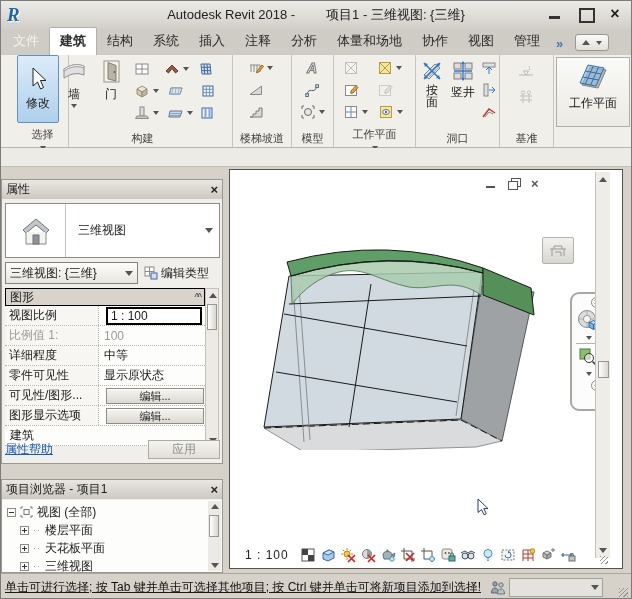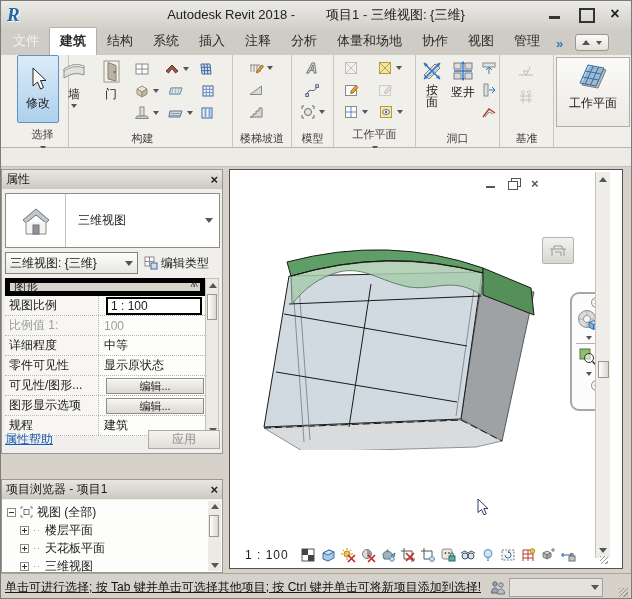--- a/index.html
+++ b/index.html
@@ -48,32 +48,32 @@
   .wp-panel { position:absolute; left:2px; top:2px; width:74px; height:70px; border:1px solid #b0ada6;
     background:linear-gradient(#fafaf8,#eceae4); display:flex; flex-direction:column; align-items:center; }
 
   
   .optionsbar { position:absolute; left:0; top:147px; width:100%; height:19px; background:#edebe5; border-bottom:1px solid #c2bfb8; }
 
   
   .panel { position:absolute; left:0; width:222px; background:#f0efeb; border:1px solid #9a978f; }
   .phead { height:19px; background:linear-gradient(#e9e7e2,#cdc9c1); display:flex; align-items:center; padding:0 4px; font-size:12px; }
   .phead .x { margin-left:auto; font-weight:bold; font-size:13px; color:#222; }
-  .props { top:168px; height:285px; }
+  .props { top:178px; height:285px; }
   .typesel { position:absolute; left:3px; top:23px; width:215px; height:55px; background:#fff; border:1px solid #8f8c85; display:flex; align-items:center; }
   .typesel .iconbox { width:60px; height:100%; border-right:1px solid #c5c2bb; display:flex; align-items:center; justify-content:center; }
   .typesel .tname { margin-left:12px; font-size:12px; }
   .typesel .dd { margin-left:auto; margin-right:6px; }
   .instrow { position:absolute; left:3px; top:82px; width:215px; height:22px; display:flex; gap:4px; }
   .combo { width:133px; height:22px; border:1px solid #85827b; background:linear-gradient(#fdfdfc,#e8e6e0);
     display:flex; align-items:center; padding:0 4px; font-size:12px; }
   .combo .trd { margin-left:auto; }
   .edittype { display:flex; align-items:center; gap:3px; font-size:12px; padding:0 2px; }
   .ptable { position:absolute; left:3px; top:108px; width:200px; }
-  .psection { height:18px; background:#d8d4cc; border:5px solid #000000; display:flex; align-items:center; padding:0 4px; }
+  .psection { height:18px; background:#d8d4cc; border:1px solid #000000; display:flex; align-items:center; padding:0 4px; }
   .psection .caret { margin-left:auto; font-size:10px; color:#444; letter-spacing:-2px; }
   .prow { display:flex; height:20px; border-bottom:1px dotted #b9b6af; background:#fdfdfb; align-items:center; }
   .plabel { width:94px; padding-left:4px; border-right:1px dotted #b9b6af; align-self:stretch; display:flex; align-items:center; background:#f7f6f2; }
   .pval { flex:1; padding-left:5px; }
   .scalebox { margin-left:2px; width:96px; border:2px solid #000; background:#fff; padding:0 3px; height:18px; line-height:15px; }
   .dim { color:#9b9b9b; }
   .ebtn { width:98px; height:16px; margin-left:2px; border:1px solid #8f8c85; background:linear-gradient(#f6f5f2,#dcd9d2);
     font-size:11px; text-align:center; line-height:14px; box-shadow:0 1px 0 #fff inset; }
   .pscroll { position:absolute; right:3px; top:108px; width:14px; height:160px; background:#eceae5; border:1px solid #c5c2bb; }
   .pscroll .thumb { position:absolute; left:1px; top:15px; width:10px; height:26px; background:linear-gradient(90deg,#fff,#d8d6d0); border:1px solid #9a978f; }
@@ -546,21 +546,20 @@
       </div>
       <div class="prow">
         <div class="plabel">可见性/图形...</div>
         <div class="pval"><span class="ebtn" style="display:inline-block">编辑...</span></div>
       </div>
       <div class="prow">
         <div class="plabel">图形显示选项</div>
         <div class="pval"><span class="ebtn" style="display:inline-block">编辑...</span></div>
       </div>
       <div class="prow">
-        <div class="plabel">规程</div>
         <div class="pval">建筑</div>
       </div>
     </div>
     <div class="pscroll">
       <span class="sarr tru" style="top:4px"></span>
       <span class="thumb"></span>
       <span class="sarr trd" style="bottom:4px"></span>
     </div>
     <div class="pfoot">
       <span class="helplink">属性帮助</span>

